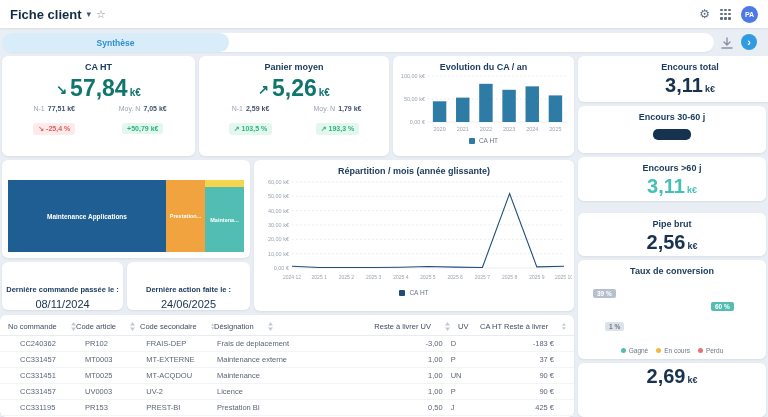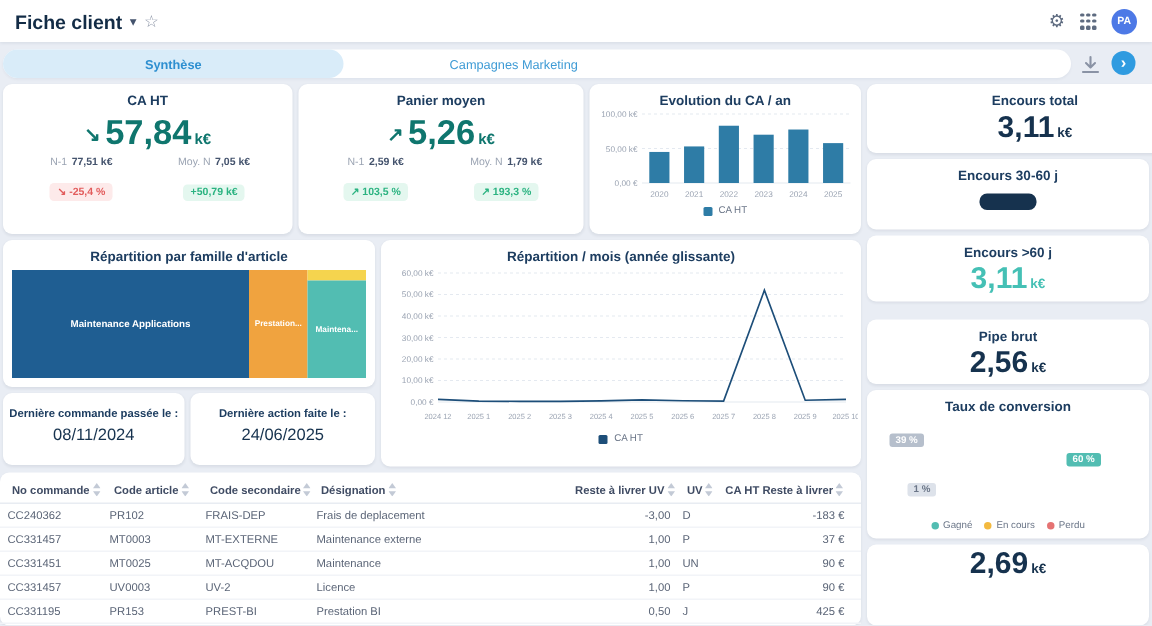--- a/index.html
+++ b/index.html
@@ -50,21 +50,21 @@
   .big-num{font-size:20px;font-weight:bold}
   .big-unit{font-size:9px;font-weight:bold;margin-left:2px}
   .teal .big-num,.teal .big-unit{color:#45c0b5}
   .pill{width:38px;height:11px;border-radius:5px;background:#16324e;margin:7px auto 0}
 
   
   .legend{display:flex;justify-content:center;align-items:center;gap:4px;font-size:6.5px;color:#6b7688;margin-top:1px}
   .swatch{width:6px;height:6px;border-radius:1px;display:inline-block}
 
   
-  .date-title{font-size:7.5px;font-weight:bold;color:#1d3d60;text-align:center;padding-top:9px;white-space:nowrap}
+  .date-title{font-size:7.5px;font-weight:bold;color:#1d3d60;text-align:center;padding-top:23px;white-space:nowrap}
   .date-value{font-size:11px;font-weight:normal;color:#16324e;text-align:center;margin-top:4px}
 
   
   .treemap{position:absolute;left:6px;top:20px;width:236px;height:72px;display:flex}
   .tm-seg{display:flex;align-items:center;justify-content:center;color:#fff;font-size:6.5px;font-weight:bold;overflow:hidden;white-space:nowrap;cursor:pointer}
   .tm-big{width:158px}
   .tm-mid{width:39px;font-size:5.5px}
   .tm-col{width:39px;display:flex;flex-direction:column}
   .tm-strip{height:7px}
   .tm-teal{flex:1;font-size:5.5px}
@@ -75,22 +75,22 @@
   .conv-badge{position:absolute;font-size:6.5px;font-weight:bold;padding:1px 4px;border-radius:2px;white-space:nowrap}
   .badge-60{left:133px;top:42px;background:#52bdb2;color:#fff}
   .badge-39{left:15px;top:29px;background:#b6bfcc;color:#fff}
   .badge-1{left:27px;top:62px;background:#dde2ea;color:#6b7688}
   .conv-legend{position:absolute;bottom:5px;left:0;width:100%;display:flex;justify-content:center;gap:8px;font-size:6.5px;color:#6b7688}
   .conv-item{display:flex;align-items:center;gap:3px}
   .dot{width:5px;height:5px;border-radius:50%;display:inline-block}
 
   
   .table-head{display:flex;align-items:center;height:18px;padding:0 8px;border-bottom:1px solid #e8ecf2;margin-top:3px}
-  .th{display:flex;align-items:center;gap:2px;font-size:7.5px;font-weight:bold;color:#3f4b63;white-space:nowrap;overflow:hidden;cursor:pointer}
-  .tr{display:flex;align-items:center;height:16px;padding:0 5px;border-bottom:1px solid #f2f4f8;cursor:pointer}
+  .th{display:flex;align-items:center;gap:14px;font-size:7.5px;font-weight:normal;color:#3f4b63;white-space:nowrap;overflow:hidden;cursor:pointer}
+  .tr{display:flex;align-items:center;height:16px;padding:0 20px;border-bottom:1px solid #f2f4f8;cursor:pointer}
   .td{font-size:7.5px;color:#5b6577;white-space:nowrap;overflow:hidden}
   .c0{width:68px}.c1{width:64px}.c2{width:74px}.c3{width:156px}
   .c4{width:80px;justify-content:flex-end;text-align:right}
   .c5{width:30px;padding-left:8px}
   .c6{width:86px;justify-content:center;text-align:right}
   svg{display:block}
 </style>
 </head>
 <body>
 
@@ -114,21 +114,20 @@
           <i></i>
           <i></i>
           <i></i>
         </span>
       <span class="avatar">PA</span>
     </div>
   </div>
 
   <div class="tabbar">
     <div class="tab active">Synthèse</div>
-    <div class="tab">Campagnes Marketing</div>
   </div>
   <div class="dl-btn">
     <svg width="16" height="14" viewBox="0 0 16 14">
         <path d="M8 2v6M5 6l3 3 3-3M3 12h10" stroke="#8a93a5" stroke-width="1.4" fill="none" stroke-linecap="round" stroke-linejoin="round"></path>
       </svg>
   </div>
   <div class="circle-btn">›</div>
 
   <div class="card" style="left:2px;top:56px;width:193px;height:100px">
     <div class="card-title">CA HT</div>
@@ -182,21 +181,20 @@
         <rect x="152.69833333333335" y="23.412000000000003" width="13.436666666666666" height="26.587999999999997" fill="#2e7ca6"></rect>
         <text x="159.41666666666669" y="59" text-anchor="middle" font-size="5.5" fill="#9aa3b2">2025</text>
       </svg>
     <div class="legend">
       <span class="swatch" id="bar-swatch" style="background: rgb(46, 124, 166);"></span>
       <span>CA HT</span>
     </div>
   </div>
 
   <div class="card" style="left:2px;top:160px;width:248px;height:98px">
-    <div class="card-title">Répartition par famille d'article</div>
     <div class="treemap" id="treemap">
         <div class="tm-seg tm-big" style="background: rgb(31, 94, 146);">Maintenance Applications</div>
         <div class="tm-seg tm-mid" style="background: rgb(240, 163, 63);">Prestation...</div>
         <div class="tm-col">
           <div class="tm-seg tm-strip" style="background: rgb(245, 212, 78);"></div>
           <div class="tm-seg tm-teal" style="background: rgb(82, 189, 178);">Maintena...</div>
         </div>
       </div>
   </div>
 

